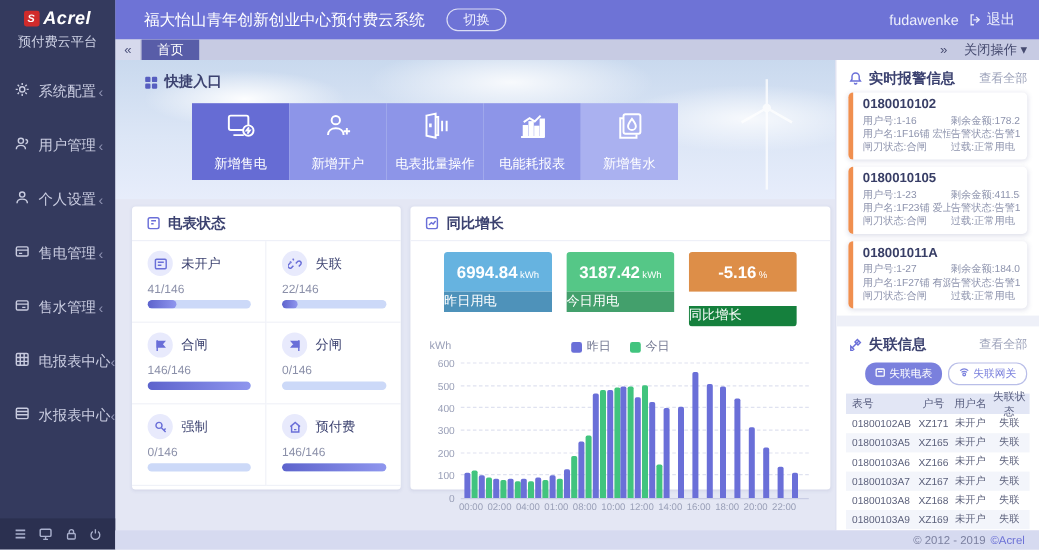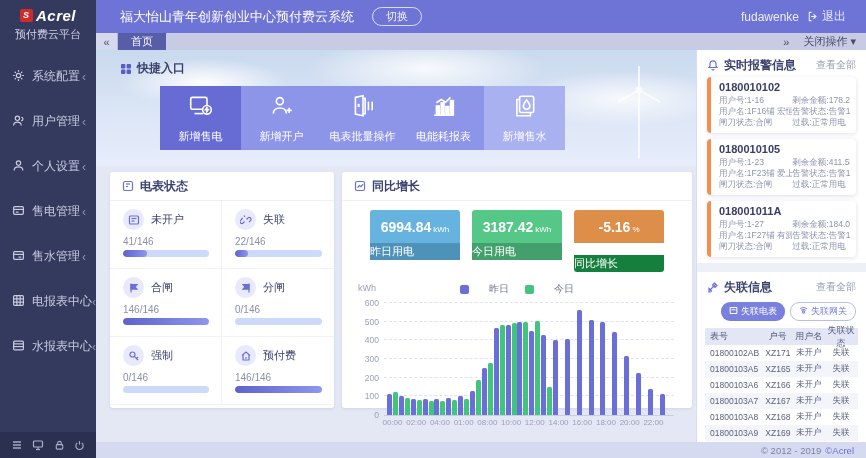--- a/index.html
+++ b/index.html
@@ -73,21 +73,21 @@
   .cards-row { display:flex; justify-content:center; gap:12px; margin-top:9px; }
   .scard { width:90px; border-radius:3px; overflow:hidden; text-align:left; }
   .scard-val { height:33px; display:flex; align-items:center; justify-content:center; color:#fff; }
   .scard-num { font-size:14px; font-weight:bold; }
   .scard-unit { font-size:8px; margin-left:2px; margin-top:5px; }
   .scard-label { height:17px; line-height:17px; color:#fff; font-size:11px; }
 
   .chart-wrap { position:relative; margin:10px 14px 0 14px; }
   .legend-row { position:relative; height:14px; display:flex; justify-content:center; gap:16px; }
   .kwh-label { position:absolute; left:2px; top:1px; font-size:9px; color:#9aa0b8; }
-  .legend-item { display:flex; align-items:center; gap:20px; font-size:10px; color:#707590; cursor:pointer; }
+  .legend-item { display:flex; align-items:center; gap:4px; font-size:10px; color:#707590; cursor:pointer; }
   .lg-sw { width:9px; height:9px; border-radius:2px; }
   .plot { position:relative; height:112px; margin:8px 4px 14px 28px; border-bottom:1px solid #c9cde4; }
   .gridline { position:absolute; left:0; right:0; border-top:1px dashed #dfe2f0; }
   .ytick { position:absolute; right:100%; margin-right:5px; transform:translateY(50%); font-size:8.5px; color:#9aa0b8; }
   .groups { position:absolute; inset:0; display:flex; align-items:flex-end; justify-content:space-between; padding:0 3px; }
   .bgroup { position:relative; width:11px; display:flex; align-items:flex-end; justify-content:center; gap:1px; height:100%; }
   .bar { width:5px; border-radius:1.5px 1.5px 0 0; }
   .xlabel { position:absolute; top:100%; left:50%; transform:translateX(-50%); margin-top:3px; font-size:8px; color:#9aa0b8; white-space:nowrap; }
 
   

